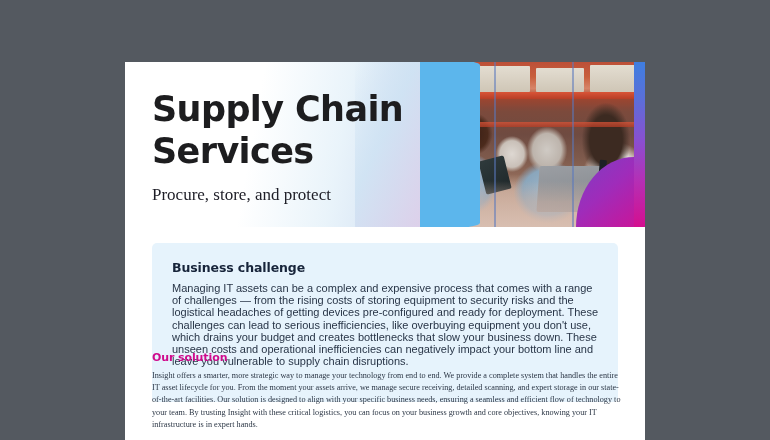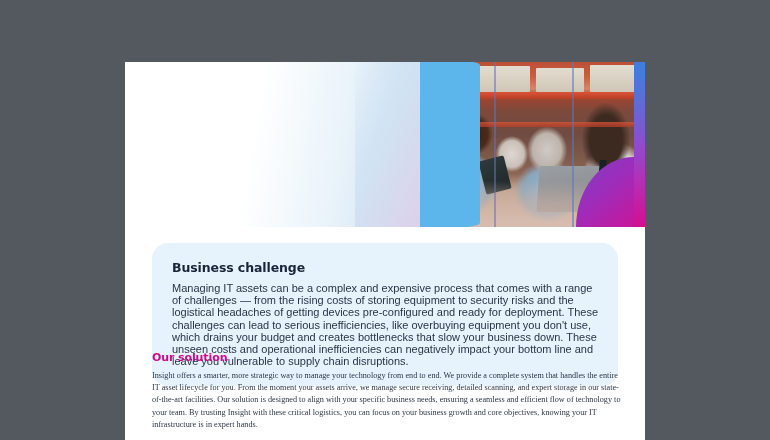--- a/index.html
+++ b/index.html
@@ -210,22 +210,22 @@
     width: 520px;
   }
 
   .callout {
     position: absolute;
     left: 27px;
     top: 16px;
     width: 466px;
     box-sizing: border-box;
     background: #e6f3fc;
-    border-radius: 16px;
-    padding: 17px 20px 19px 20px;
+    border-radius: 5px;
+    padding: 17px 20px 35px 20px;
   }
   .callout-title {
     font-family: "DejaVu Sans", sans-serif;
     font-size: 12.5px;
     font-weight: 700;
     color: #17243a;
     margin: 0 0 7px 0;
     letter-spacing: -0.1px;
   }
   .callout-body {
@@ -284,20 +284,25 @@
           <div class="photo-bottomfade"></div>
         </div>
 
         <div class="arc-blue"></div>
         <div class="seam" style="left:74px;"></div>
         <div class="seam" style="left:152px;"></div>
         <div class="rail-notch"></div>
         <div class="rail"></div>
       </div>
 
+      <div class="headline-block">
+        <h1 class="headline">Supply Chain
+Services</h1>
+        <p class="subhead">Procure, store, and protect</p>
+      </div>
     </div>
 
     <div class="content">
 
       <div class="callout">
         <h2 class="callout-title">Business challenge</h2>
         <p class="callout-body">Managing IT assets can be a complex and expensive process that comes with a range of challenges — from the rising costs of storing equipment to security risks and the logistical headaches of getting devices pre-configured and ready for deployment. These challenges can lead to serious inefficiencies, like overbuying equipment you don't use, which drains your budget and creates bottlenecks that slow your business down. These unseen costs and operational inefficiencies can negatively impact your bottom line and leave you vulnerable to supply chain disruptions.</p>
       </div>
 
       <div class="section">

